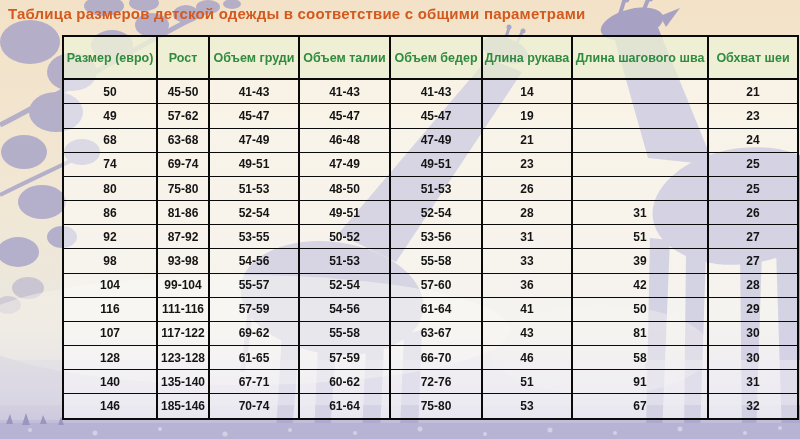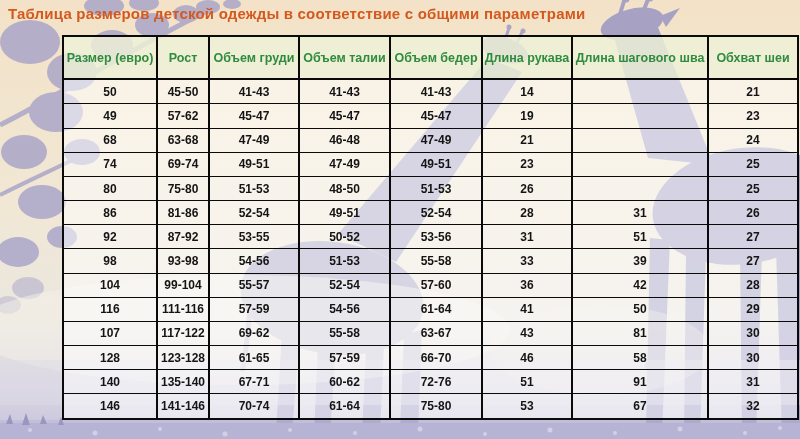--- a/index.html
+++ b/index.html
@@ -282,21 +282,21 @@
           <td>135-140</td>
           <td>67-71</td>
           <td>60-62</td>
           <td>72-76</td>
           <td>51</td>
           <td>91</td>
           <td>31</td>
         </tr>
         <tr>
           <td>146</td>
-          <td>141-146</td>
+          <td>185-146</td>
           <td>70-74</td>
           <td>61-64</td>
           <td>75-80</td>
           <td>53</td>
           <td>67</td>
           <td>32</td>
         </tr>
       </tbody>
   </table>
 

